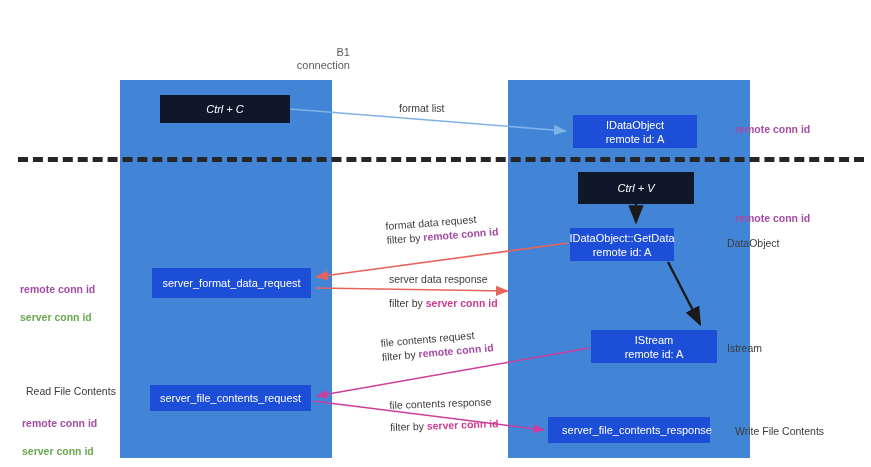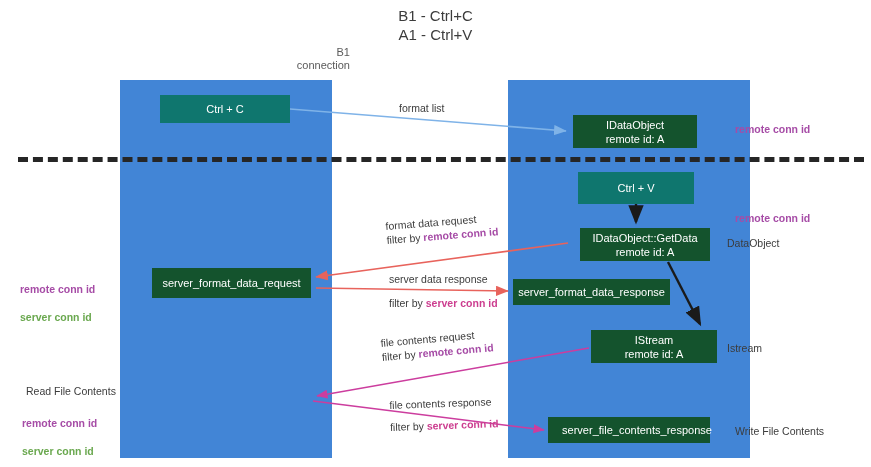--- a/index.html
+++ b/index.html
@@ -69,27 +69,27 @@
     flex-direction: column;
     align-items: center;
     justify-content: center;
     color: #ffffff;
     font-size: 11px;
     line-height: 14px;
     text-align: center;
     white-space: pre-line;
     z-index: 6;
   }
-  .node.green  { background: #0f766e; }
-  .node.orange { background: #14532d; }
+  .node.green  { background: #0f172a; font-style: italic; }
+  .node.orange { background: #1d4ed8; }
 
   #n-ctrlc   { left: 160px; top: 95px;  width: 130px; height: 28px; }
   #n-idataobj{ left: 573px; top: 115px; width: 124px; height: 33px; }
   #n-ctrlv   { left: 578px; top: 172px; width: 116px; height: 32px; }
-  #n-getdata { left: 570px; top: 228px; width: 130px; height: 33px; margin-left: 10px; }
+  #n-getdata { left: 570px; top: 228px; width: 104px; height: 33px; }
   #n-sfdreq  { left: 152px; top: 268px; width: 159px; height: 30px; }
   #n-sfdresp { left: 513px; top: 279px; width: 157px; height: 26px; }
   #n-istream { left: 591px; top: 330px; width: 126px; height: 33px; }
   #n-sfcreq  { left: 150px; top: 385px; width: 161px; height: 26px; }
   #n-sfcresp { left: 548px; top: 417px; width: 162px; height: 26px; padding-left: 16px; }
 
   
   .side {
     position: absolute;
     font-size: 10.5px;
@@ -143,22 +143,20 @@
     width: 871px; height: 467px;
     z-index: 5;
     pointer-events: none;
   }
 </style>
 </head>
 <body>
 
 <div id="canvas">
 
-  <div class="title">B1 - Ctrl+C
-A1 - Ctrl+V</div>
 
   <div class="col-head" id="head-b1">B1
 connection</div>
 
   <div class="lane" id="lane-b1"></div>
   <div class="lane" id="lane-a1"></div>
 
   <div id="divider"></div>
 
   <svg id="arrows" viewBox="0 0 871 467">
@@ -192,23 +190,23 @@
     <path d="M313,401 L544,430" stroke="#cc3d9e" stroke-width="1.4" fill="none" marker-end="url(#ah-mag)"></path>
   </svg>
 
   <div class="node green" id="n-ctrlc">Ctrl + C</div>
   <div class="node orange" id="n-idataobj">IDataObject
 remote id: A</div>
   <div class="node green" id="n-ctrlv">Ctrl + V</div>
   <div class="node orange" id="n-getdata">IDataObject::GetData
 remote id: A</div>
   <div class="node orange" id="n-sfdreq">server_format_data_request</div>
-  <div class="node orange" id="n-sfdresp">server_format_data_response</div>
   <div class="node orange" id="n-istream">IStream
 remote id: A</div>
+  <div class="node orange" id="n-sfcreq">server_file_contents_request</div>
   <div class="node orange" id="n-sfcresp">server_file_contents_response</div>
 
   <div class="flab" id="f-formatlist">format list</div>
 
   <div class="flab" id="f-fdreq">
     <span>format data request</span>
     <span class="l2"><span>filter by </span><b class="purple">remote conn id</b></span>
   </div>
 
   <div class="flab" id="f-fdresp">

